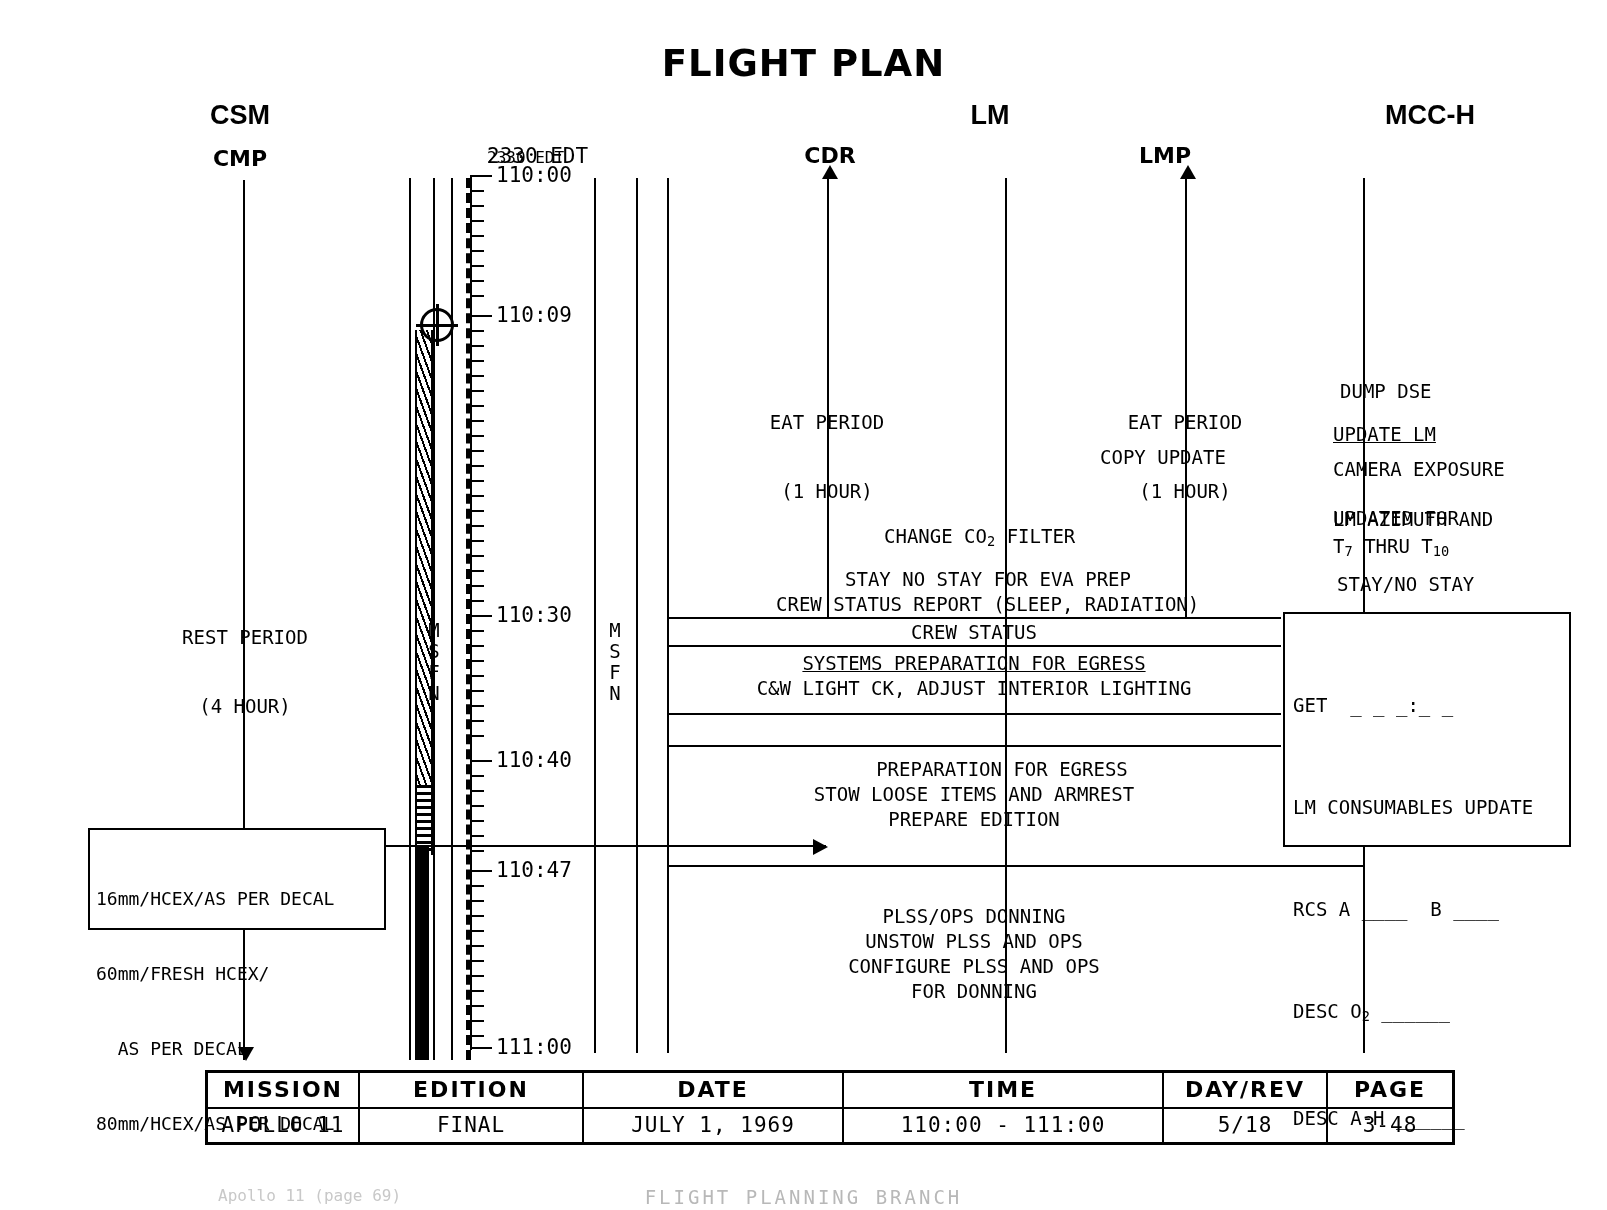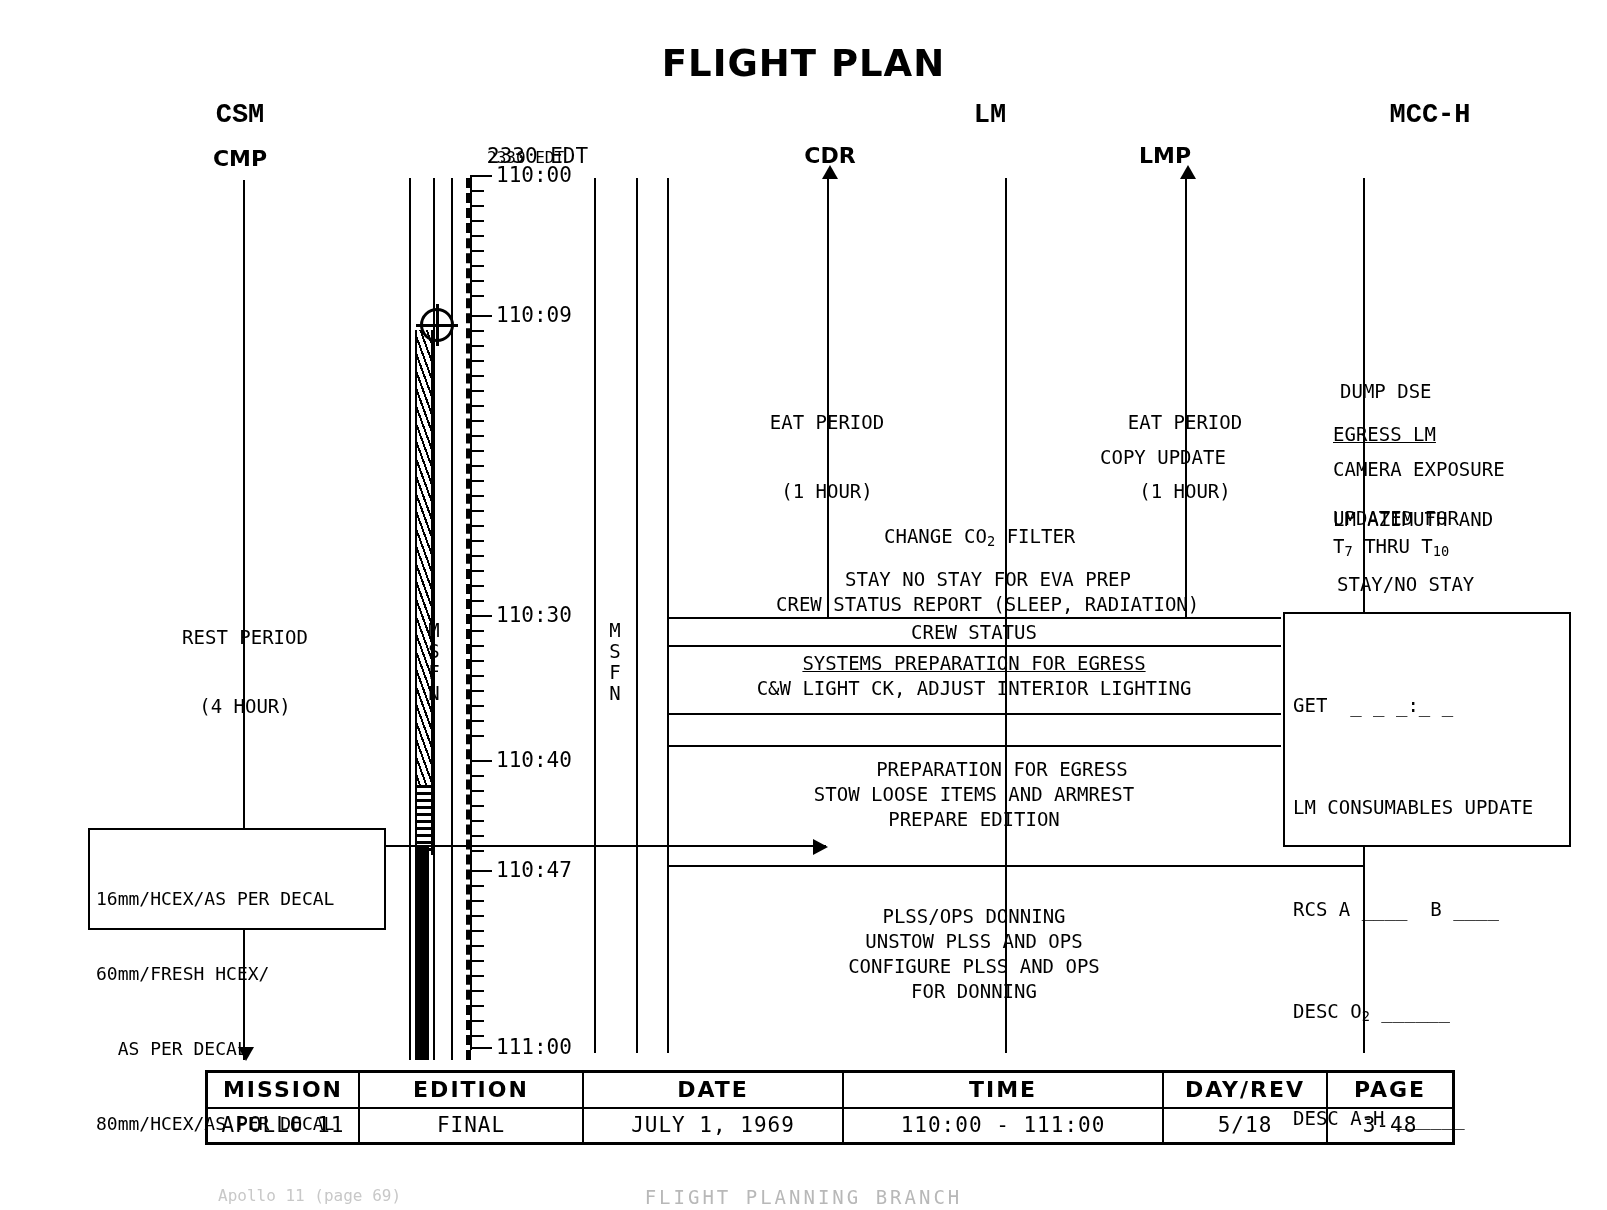--- a/index.html
+++ b/index.html
@@ -26,21 +26,21 @@
 
   #title {
     left: 0; top: 42px; width: 1607px;
     font-family: "DejaVu Sans", sans-serif;
     font-weight: bold;
     font-size: 37px;
     letter-spacing: 1px;
     text-align: center;
   }
   .colhead {
-    font-family: Liberation Mono, monospace;
+    font-family: Liberation Sans, sans-serif;
     font-weight: bold;
     font-size: 27px;
     text-align: center;
   }
   .subhead {
     font-family: "DejaVu Sans", sans-serif;
     font-weight: bold;
     font-size: 22px;
     text-align: center;
   }
@@ -386,21 +386,21 @@
   <div class="abs mono ctr" style="left:667px; top:758px; width:614px;padding-left:28px;">PREPARATION FOR EGRESS</div>
   <div class="abs mono ctr" style="left:667px; top:783px; width:614px;">STOW LOOSE ITEMS AND ARMREST</div>
   <div class="abs mono ctr" style="left:667px; top:808px; width:614px;">PREPARE EDITION</div>
 
   <div class="abs mono ctr" style="left:667px; top:905px; width:614px;">PLSS/OPS DONNING</div>
   <div class="abs mono ctr" style="left:667px; top:930px; width:614px;">UNSTOW PLSS AND OPS</div>
   <div class="abs mono ctr" style="left:667px; top:955px; width:614px;">CONFIGURE PLSS AND OPS</div>
   <div class="abs mono ctr" style="left:667px; top:980px; width:614px;">FOR DONNING</div>
 
   <div class="abs mono" style="left:1340px; top:380px;">DUMP DSE</div>
-  <div class="abs mono underline" style="left:1333px; top:423px;">EGRESS LM</div>
+  <div class="abs mono underline" style="left:1333px; top:423px;">UPDATE LM</div>
   <div class="abs mono" style="left:1333px; top:458px;">CAMERA EXPOSURE</div>
   <div class="abs mono" style="left:1333px; top:483px;margin-top:24px;">UPDATED FOR</div>
   <div class="abs mono" style="left:1333px; top:508px;">LM AZIMUTH AND</div>
   <div class="abs mono" style="left:1333px; top:535px;"><span>T</span><sub>7</sub><span> THRU T</span><sub>10</sub></div>
   <div class="abs mono" style="left:1337px; top:573px;">STAY/NO STAY</div>
 
   <div class="box" style="left:1283px; top:612px; width:288px; height:235px;">
     <div class="mono" style="margin:6px 0 0 8px; line-height:34px;">
       <div>GET  _ _ _:_ _</div>
       <div>LM CONSUMABLES UPDATE</div>

